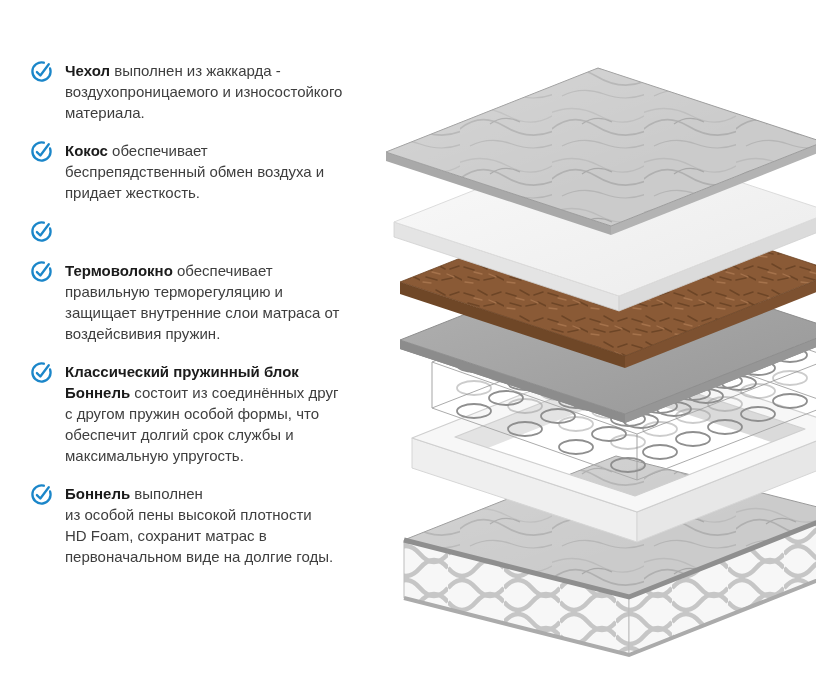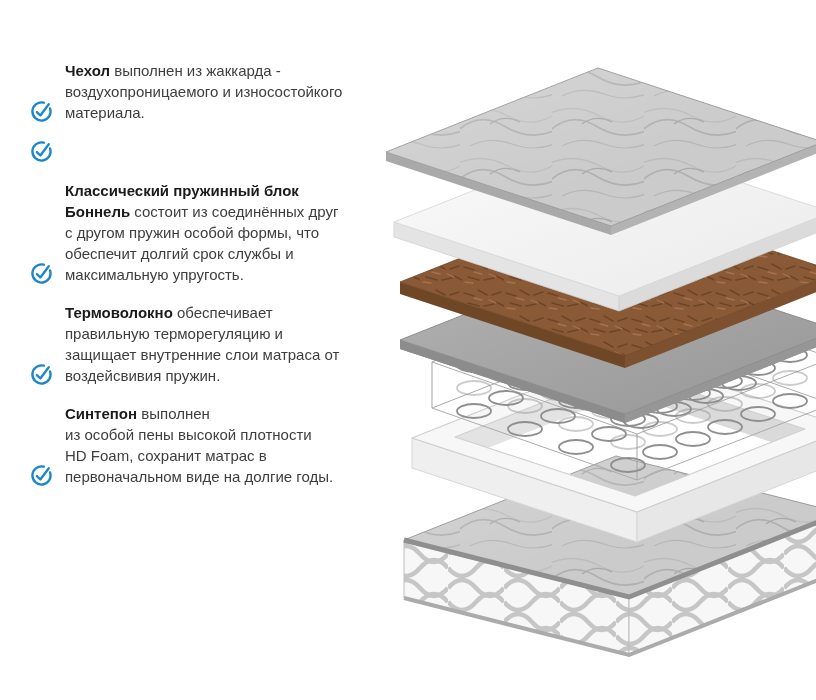--- a/index.html
+++ b/index.html
@@ -10,21 +10,21 @@
     overflow:hidden;
     font-family:"Liberation Sans", sans-serif;
   }
   .illustration {
     position:absolute; left:0; top:0; width:816px; height:700px;
   }
   .features {
     position:absolute; left:30px; top:60px; width:358px;
     display:flex; flex-direction:column; gap:17px;
   }
-  .feature { display:flex; gap:12px; align-items:flex-end; }
+  .feature { display:flex; gap:12px; align-items:flex-start; }
   .check { width:23px; height:23px; flex:0 0 auto; margin-top:0; }
   .feature p {
     margin:0;
     font-size:15px; line-height:21px;
     color:#3e3e3e;
     white-space:pre-line;
   }
   .feature b { color:#1b1b1b; font-weight:bold; }
 </style>
 </head>
@@ -161,52 +161,60 @@
 
     <div class="feature">
       <svg class="check" viewBox="0 0 24 24">
           <use href="#checkmark"></use>
         </svg>
       <p><b>Чехол</b> <span>выполнен из жаккарда -
 воздухопроницаемого и износостойкого
 материала.</span></p>
     </div>
 
-
-    <div class="feature">
-      <svg class="check" viewBox="0 0 24 24">
-          <use href="#checkmark"></use>
-        </svg>
+    <div class="feature">
+      <svg class="check" viewBox="0 0 24 24">
+          <use href="#checkmark"></use>
+        </svg>
+      <p><b>Кокос</b> <span>обеспечивает
+беспрепядственный обмен воздуха и
+придает жесткость.</span></p>
+    </div>
+
+    <div class="feature">
+      <svg class="check" viewBox="0 0 24 24">
+          <use href="#checkmark"></use>
+        </svg>
+    </div>
+
+    <div class="feature">
+      <svg class="check" viewBox="0 0 24 24">
+          <use href="#checkmark"></use>
+        </svg>
+      <p><b>Термоволокно</b> <span>обеспечивает
+правильную терморегуляцию и
+защищает внутренние слои матраса от
+воздейсвивия пружин.</span></p>
     </div>
 
     <div class="feature">
       <svg class="check" viewBox="0 0 24 24">
           <use href="#checkmark"></use>
         </svg>
       <p><b>Классический пружинный блок
 Боннель</b> <span>состоит из соединённых друг
 с другом пружин особой формы, что
 обеспечит долгий срок службы и
 максимальную упругость.</span></p>
     </div>
 
     <div class="feature">
       <svg class="check" viewBox="0 0 24 24">
           <use href="#checkmark"></use>
         </svg>
-      <p><b>Термоволокно</b> <span>обеспечивает
-правильную терморегуляцию и
-защищает внутренние слои матраса от
-воздейсвивия пружин.</span></p>
-    </div>
-
-    <div class="feature">
-      <svg class="check" viewBox="0 0 24 24">
-          <use href="#checkmark"></use>
-        </svg>
-      <p><b>Синтепон</b> <span>выполнен
+      <p><b>Боннель</b> <span>выполнен
 из особой пены высокой плотности
 HD Foam, сохранит матрас в
 первоначальном виде на долгие годы.</span></p>
     </div>
 
   </div>
 </div>
 
 </body></html>

